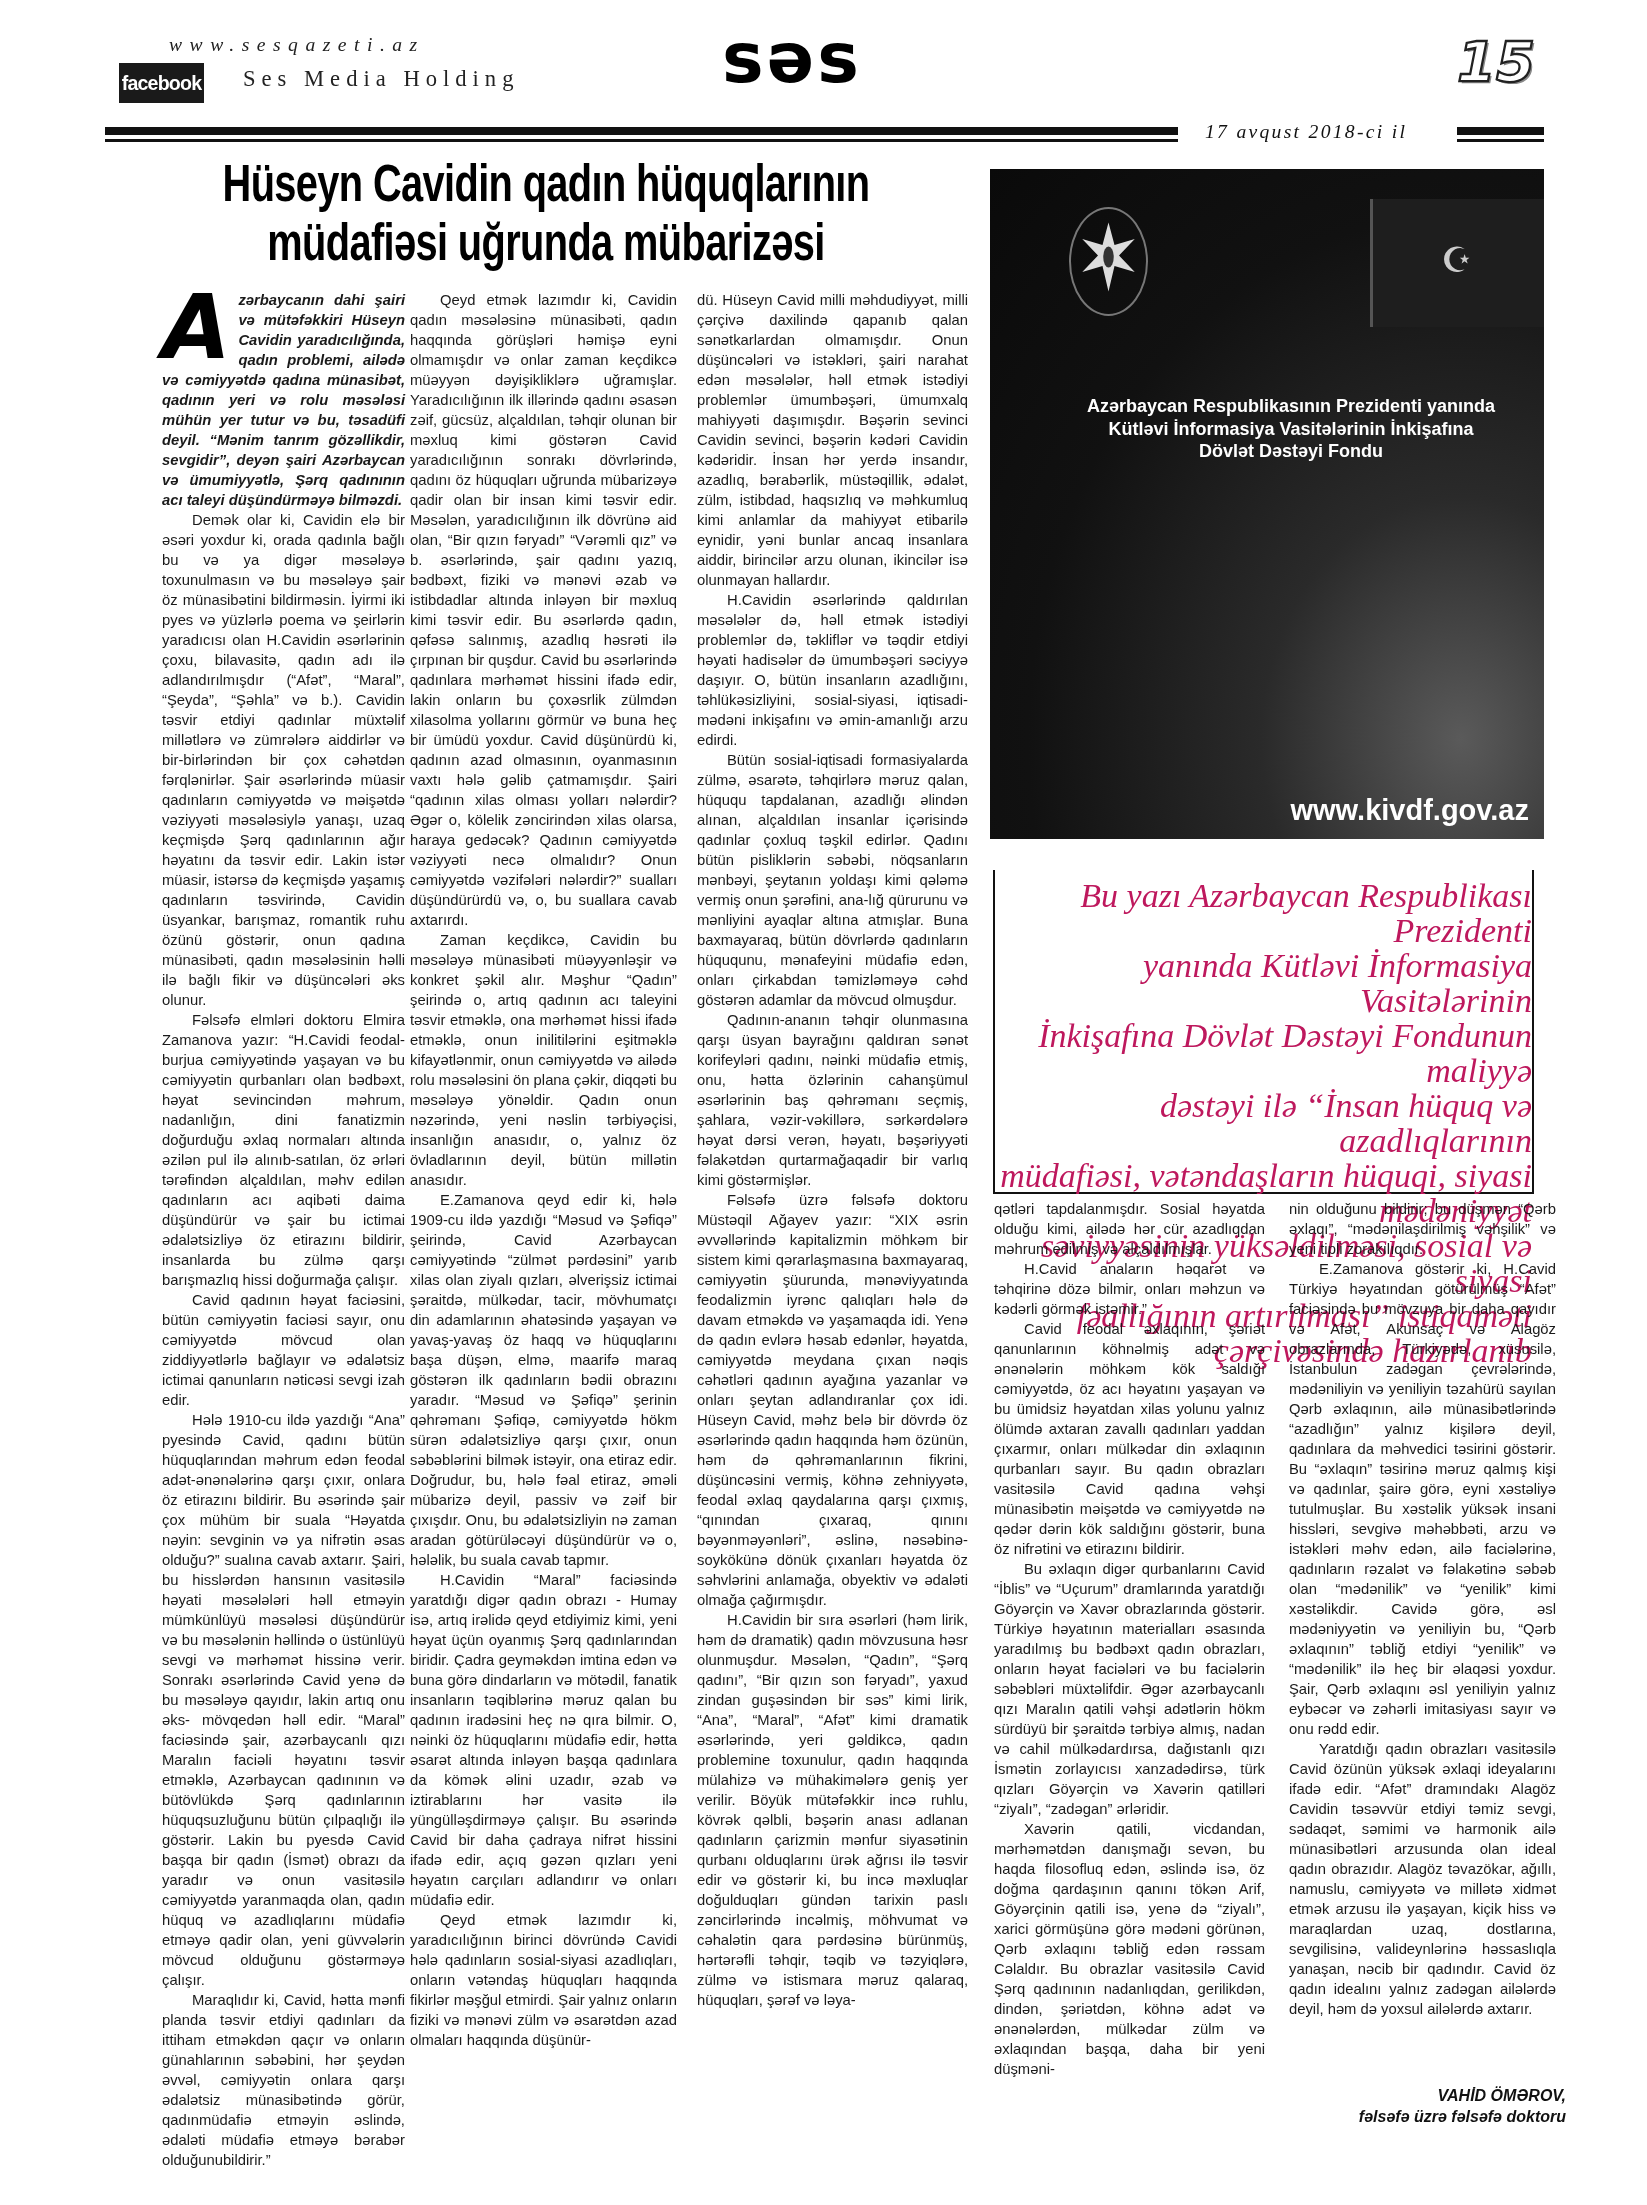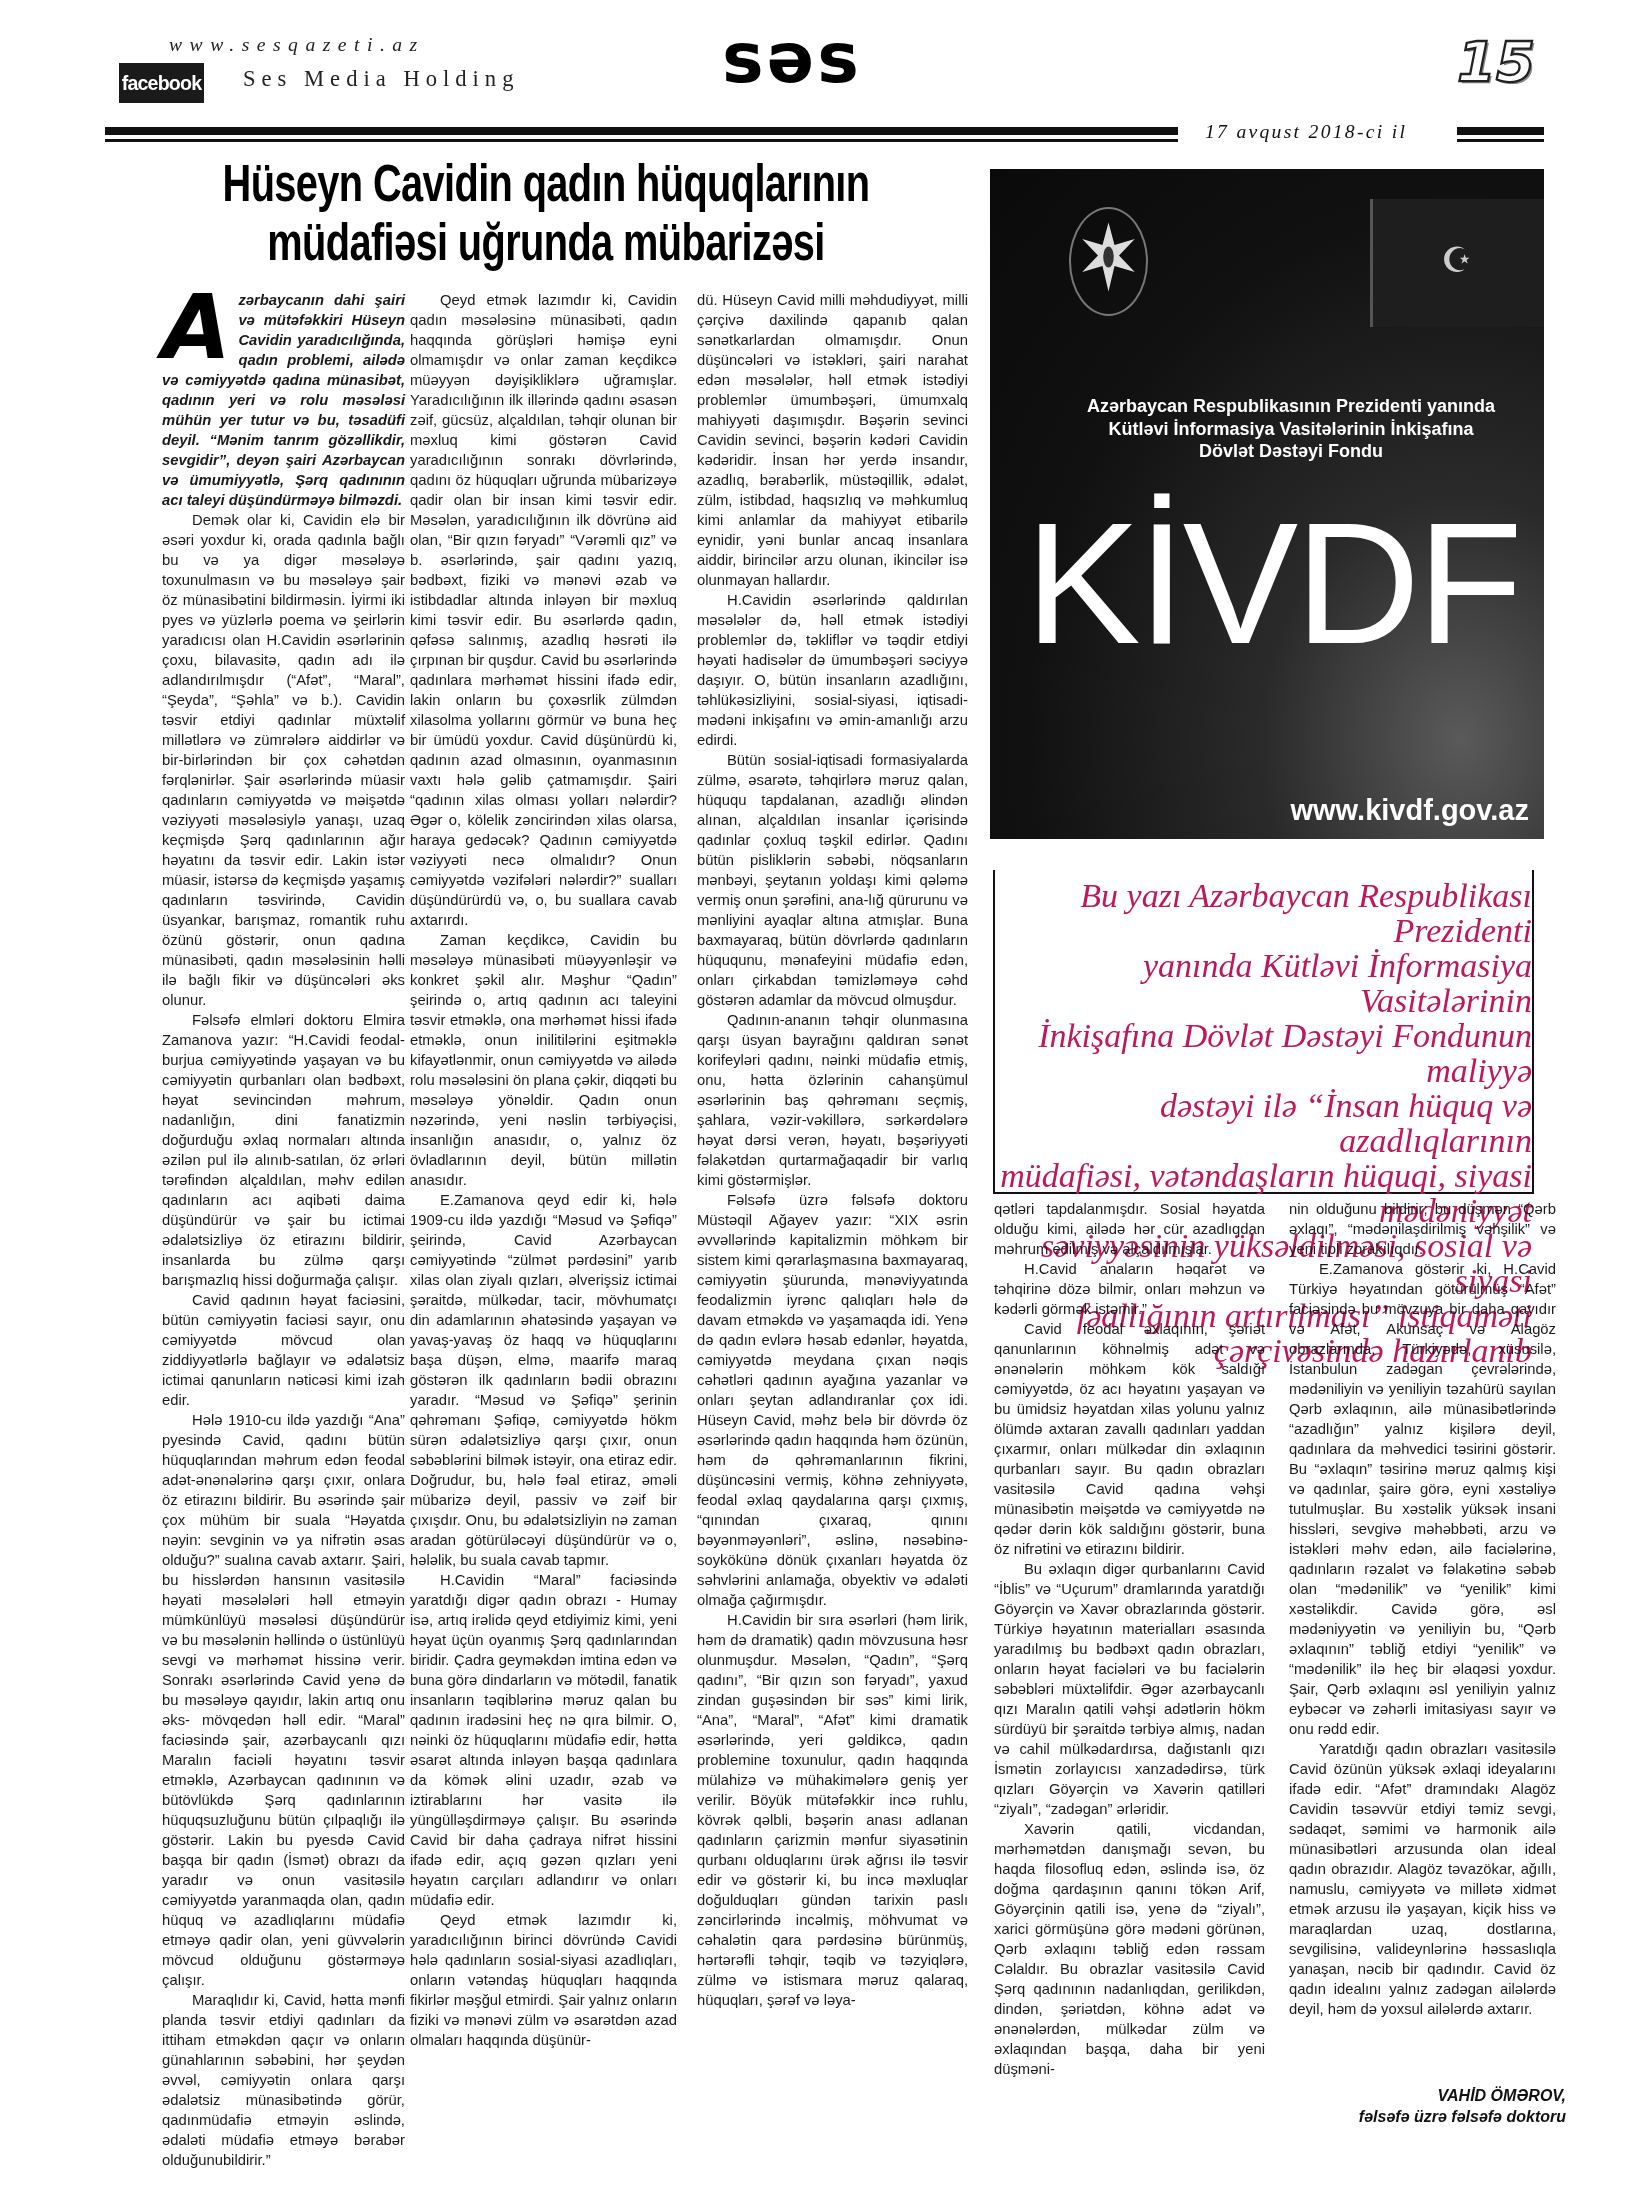--- a/index.html
+++ b/index.html
@@ -56,21 +56,21 @@
 <div class="abs rule-r-thick"></div>
 <div class="abs rule-r-thin"></div>
 
 <div class="abs headline">Hüseyn Cavidin qadın hüquqlarının müdafiəsi uğrunda mübarizəsi</div>
 
 <div class="abs col col1">
   <span class="dropcap">A</span>
   <p class="noindent lede">zərbaycanın dahi şairi və mütəfəkkiri Hüseyn Cavidin yaradıcılığında, qadın problemi, ailədə və cəmiyyətdə qadına münasibət, qadının yeri və rolu məsələsi mühün yer tutur və bu, təsadüfi deyil. “Mənim tanrım gözəllikdir, sevgidir”, deyən şairi Azərbaycan və ümumiyyətlə, Şərq qadınının acı taleyi düşündürməyə bilməzdi.</p>
   <p>Demək olar ki, Cavidin elə bir əsəri yoxdur ki, orada qadınla bağlı bu və ya digər məsələyə toxunulmasın və bu məsələyə şair öz münasibətini bildirməsin. İyirmi iki pyes və yüzlərlə poema və şeirlərin yaradıcısı olan H.Cavidin əsərlərinin çoxu, bilavasitə, qadın adı ilə adlandırılmışdır (“Afət”, “Maral”, “Şeyda”, “Şəhla” və b.). Cavidin təsvir etdiyi qadınlar müxtəlif millətlərə və zümrələrə aiddirlər və bir-birlərindən bir çox cəhətdən fərqlənirlər. Şair əsərlərində müasir qadınların cəmiyyətdə və məişətdə vəziyyəti məsələsiylə yanaşı, uzaq keçmişdə Şərq qadınlarının ağır həyatını da təsvir edir. Lakin istər müasir, istərsə də keçmişdə yaşamış qadınların təsvirində, Cavidin üsyankar, barışmaz, romantik ruhu özünü göstərir, onun qadına münasibəti, qadın məsələsinin həlli ilə bağlı fikir və düşüncələri əks olunur.</p>
   <p>Fəlsəfə elmləri doktoru Elmira Zamanova yazır: “H.Cavidi feodal-burjua cəmiyyətində yaşayan və bu cəmiyyətin qurbanları olan bədbəxt, həyat sevincindən məhrum, nadanlığın, dini fanatizmin doğurduğu əxlaq normaları altında əzilən pul ilə alınıb-satılan, öz ərləri tərəfindən alçaldılan, məhv edilən qadınların acı aqibəti daima düşündürür və şair bu ictimai ədalətsizliyə öz etirazını bildirir, insanlarda bu zülmə qarşı barışmazlıq hissi doğurmağa çalışır.</p>
-  <p>Cavid qadının həyat faciəsini, bütün cəmiyyətin faciəsi sayır, onu cəmiyyətdə mövcud olan ziddiyyətlərlə bağlayır və ədalətsiz ictimai qanunların nəticəsi kimi izah edir.</p>
+  <p>Cavid qadının həyat faciəsini, bütün cəmiyyətin faciəsi sayır, onu cəmiyyətdə mövcud olan ziddiyyətlərlə bağlayır və ədalətsiz ictimai qanunların nəticəsi sevgi izah edir.</p>
   <p>Hələ 1910-cu ildə yazdığı “Ana” pyesində Cavid, qadını bütün hüquqlarından məhrum edən feodal adət-ənənələrinə qarşı çıxır, onlara öz etirazını bildirir. Bu əsərində şair çox mühüm bir suala “Həyatda nəyin: sevginin və ya nifrətin əsas olduğu?” sualına cavab axtarır. Şairi, bu hisslərdən hansının vasitəsilə həyati məsələləri həll etməyin mümkünlüyü məsələsi düşündürür və bu məsələnin həllində o üstünlüyü sevgi və mərhəmət hissinə verir. Sonrakı əsərlərində Cavid yenə də bu məsələyə qayıdır, lakin artıq onu əks- mövqedən həll edir. “Maral” faciəsində şair, azərbaycanlı qızı Maralın faciəli həyatını təsvir etməklə, Azərbaycan qadınının və bütövlükdə Şərq qadınlarının hüquqsuzluğunu bütün çılpaqlığı ilə göstərir. Lakin bu pyesdə Cavid başqa bir qadın (İsmət) obrazı da yaradır və onun vasitəsilə cəmiyyətdə yaranmaqda olan, qadın hüquq və azadlıqlarını müdafiə etməyə qadir olan, yeni güvvələrin mövcud olduğunu göstərməyə çalışır.</p>
   <p>Maraqlıdır ki, Cavid, hətta mənfi planda təsvir etdiyi qadınları da ittiham etməkdən qaçır və onların günahlarının səbəbini, hər şeydən əvvəl, cəmiyyətin onlara qarşı ədalətsiz münasibətində görür, qadınmüdafiə etməyin əslində, ədaləti müdafiə etməyə bərabər olduğunubildirir.”</p>
 </div>
 
 <div class="abs col col2">
   <p>Qeyd etmək lazımdır ki, Cavidin qadın məsələsinə münasibəti, qadın haqqında görüşləri həmişə eyni olmamışdır və onlar zaman keçdikcə müəyyən dəyişikliklərə uğramışlar. Yaradıcılığının ilk illərində qadını əsasən zəif, gücsüz, alçaldılan, təhqir olunan bir məxluq kimi göstərən Cavid yaradıcılığının sonrakı dövrlərində, qadını öz hüquqları uğrunda mübarizəyə qadir olan bir insan kimi təsvir edir. Məsələn, yaradıcılığının ilk dövrünə aid olan, “Bir qızın fəryadı” “Vərəmli qız” və b. əsərlərində, şair qadını yazıq, bədbəxt, fiziki və mənəvi əzab və istibdadlar altında inləyən bir məxluq kimi təsvir edir. Bu əsərlərdə qadın, qəfəsə salınmış, azadlıq həsrəti ilə çırpınan bir quşdur. Cavid bu əsərlərində qadınlara mərhəmət hissini ifadə edir, lakin onların bu çoxəsrlik zülmdən xilasolma yollarını görmür və buna heç bir ümüdü yoxdur. Cavid düşünürdü ki, qadının azad olmasının, oyanmasının vaxtı hələ gəlib çatmamışdır. Şairi “qadının xilas olması yolları nələrdir? Əgər o, kölelik zəncirindən xilas olarsa, haraya gedəcək? Qadının cəmiyyətdə vəziyyəti necə olmalıdır? Onun cəmiyyətdə vəzifələri nələrdir?” sualları düşündürürdü və, o, bu suallara cavab axtarırdı.</p>
   <p>Zaman keçdikcə, Cavidin bu məsələyə münasibəti müəyyənləşir və konkret şəkil alır. Məşhur “Qadın” şeirində o, artıq qadının acı taleyini təsvir etməklə, ona mərhəmət hissi ifadə etməklə, onun inilitilərini eşitməklə kifayətlənmir, onun cəmiyyətdə və ailədə rolu məsələsini ön plana çəkir, diqqəti bu məsələyə yönəldir. Qadın onun nəzərində, yeni nəslin tərbiyəçisi, insanlığın anasıdır, o, yalnız öz övladlarının deyil, bütün millətin anasıdır.</p>
   <p>E.Zamanova qeyd edir ki, hələ 1909-cu ildə yazdığı “Məsud və Şəfiqə” şeirində, Cavid Azərbaycan cəmiyyətində “zülmət pərdəsini” yarıb xilas olan ziyalı qızları, əlverişsiz ictimai şəraitdə, mülkədar, tacir, mövhumatçı din adamlarının əhatəsində yaşayan və yavaş-yavaş öz haqq və hüquqlarını başa düşən, elmə, maarifə maraq göstərən ilk qadınların bədii obrazını yaradır. “Məsud və Şəfiqə” şerinin qəhrəmanı Şəfiqə, cəmiyyətdə hökm sürən ədalətsizliyə qarşı çıxır, onun səbəblərini bilmək istəyir, ona etiraz edir. Doğrudur, bu, hələ fəal etiraz, əməli mübarizə deyil, passiv və zəif bir çıxışdır. Onu, bu ədalətsizliyin nə zaman aradan götürüləcəyi düşündürür və o, hələlik, bu suala cavab tapmır.</p>
   <p>H.Cavidin “Maral” faciəsində yaratdığı digər qadın obrazı - Humay isə, artıq irəlidə qeyd etdiyimiz kimi, yeni həyat üçün oyanmış Şərq qadınlarından biridir. Çadra geyməkdən imtina edən və buna görə dindarların və mötədil, fanatik insanların təqiblərinə məruz qalan bu qadının iradəsini heç nə qıra bilmir. O, nəinki öz hüquqlarını müdafiə edir, hətta əsarət altında inləyən başqa qadınlara da kömək əlini uzadır, əzab və iztirablarını hər vasitə ilə yüngülləşdirməyə çalışır. Bu əsərində Cavid bir daha çadraya nifrət hissini ifadə edir, açıq gəzən qızları yeni həyatın carçıları adlandırır və onları müdafiə edir.</p>
   <p>Qeyd etmək lazımdır ki, yaradıcılığının birinci dövründə Cavidi hələ qadınların sosial-siyasi azadlıqları, onların vətəndaş hüquqları haqqında fikirlər məşğul etmirdi. Şair yalnız onların fiziki və mənəvi zülm və əsarətdən azad olmaları haqqında düşünür-</p>
@@ -93,21 +93,20 @@
     </svg>
   </div>
   <div class="abs flag">
     <span class="abs crescent">☪</span>
   </div>
   <div class="abs ad-org">
     <div>Azərbaycan Respublikasının Prezidenti yanında</div>
     <div>Kütləvi İnformasiya Vasitələrinin İnkişafına</div>
     <div>Dövlət Dəstəyi Fondu</div>
   </div>
-  <div class="abs ad-kivdf">KİVDF</div>
   <div class="abs ad-url">www.kivdf.gov.az</div>
 </div>
 
 <div class="abs sponsor-box">
   <div class="abs sponsor-text">
     <div>Bu yazı Azərbaycan Respublikası Prezidenti</div>
     <div>yanında Kütləvi İnformasiya Vasitələrinin</div>
     <div>İnkişafına Dövlət Dəstəyi Fondunun maliyyə</div>
     <div>dəstəyi ilə “İnsan hüquq və azadlıqlarının</div>
     <div>müdafiəsi, vətəndaşların hüquqi, siyasi mədəniyyət</div>

